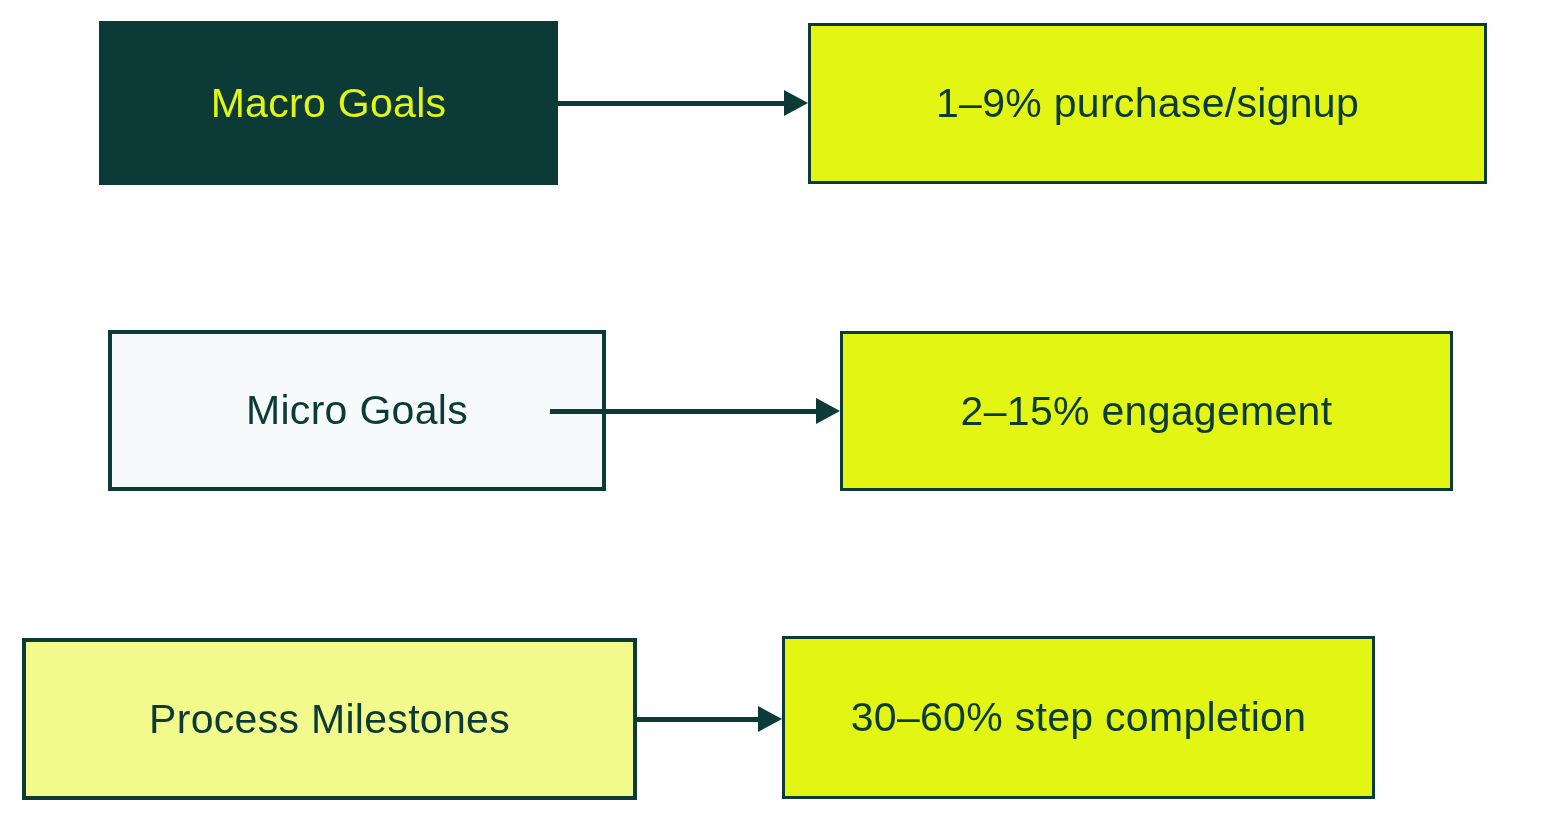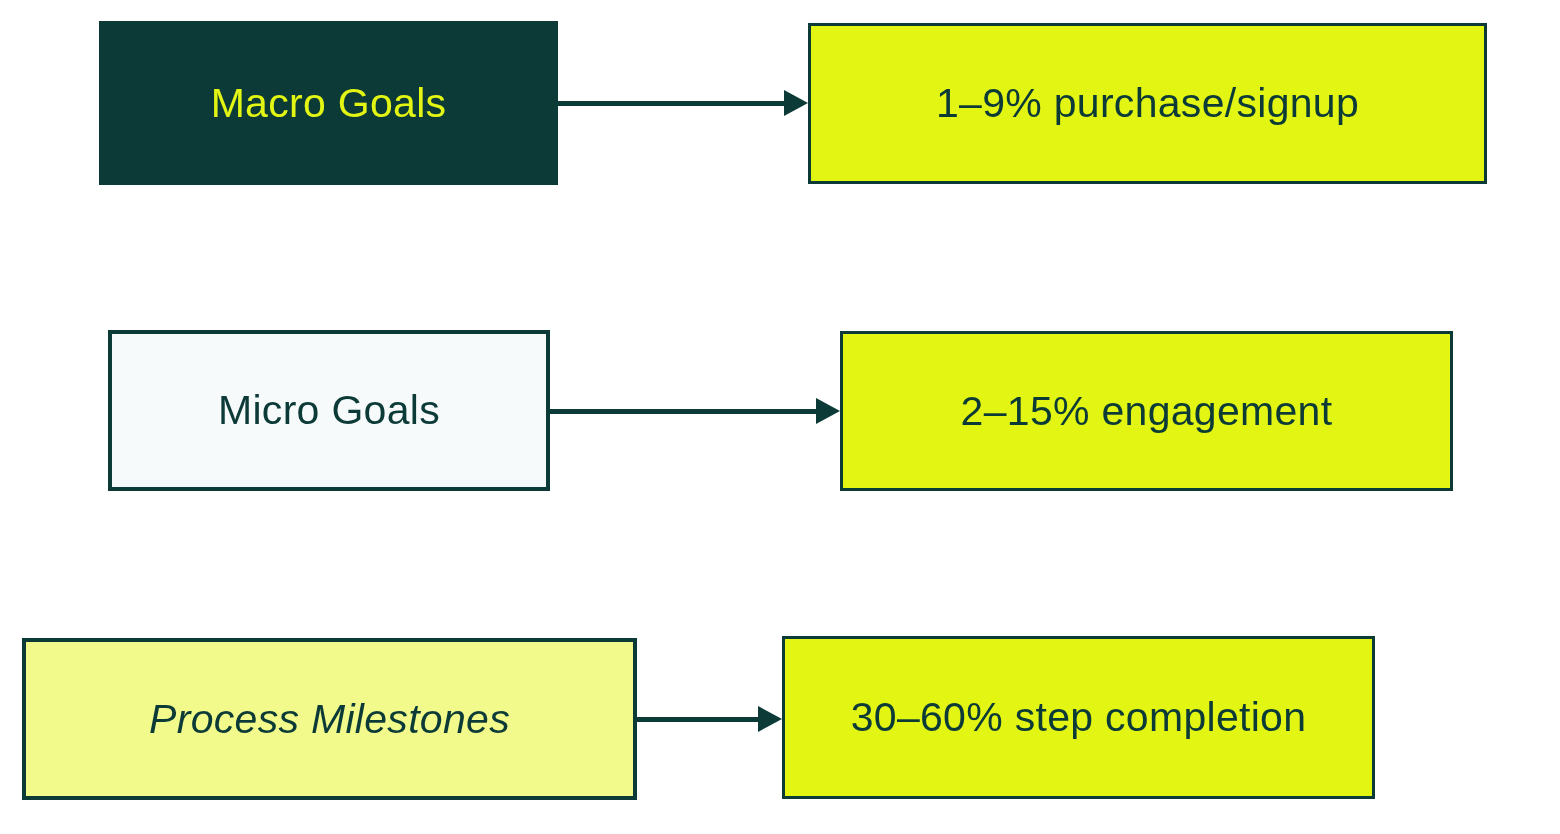--- a/index.html
+++ b/index.html
@@ -40,21 +40,20 @@
     }
     .node.light {
       background: var(--offwhite);
       color: var(--dark);
       border: 4px solid var(--dark);
     }
     .node.pale {
       background: var(--pale);
       color: var(--dark);
       border: 4px solid var(--dark);
-      font-style: italic;
     }
     .arrow {
       position: absolute;
       display: flex;
       align-items: center;
     }
     .arrow-line {
       flex: 1;
       height: 5px;
       background: var(--dark);
@@ -78,21 +77,21 @@
 
   <div class="arrow" style="left:558px; top:90px; width:250px; height:26px;">
     <div class="arrow-line"></div>
     <div class="arrow-head"></div>
   </div>
 
   <div class="node bright" style="left:808px; top:23px; width:679px; height:161px;">
     <span>1–9% purchase/signup</span>
   </div>
 
-  <div class="node light" style="left:108px; top:330px; width:442px; height:161px;">
+  <div class="node light" style="left:108px; top:330px; width:498px; height:161px;">
     <span>Micro Goals</span>
   </div>
 
   <div class="arrow" style="left:550px; top:398px; width:290px; height:26px;">
     <div class="arrow-line"></div>
     <div class="arrow-head"></div>
   </div>
 
   <div class="node bright" style="left:840px; top:331px; width:613px; height:160px;">
     <span>2–15% engagement</span>

